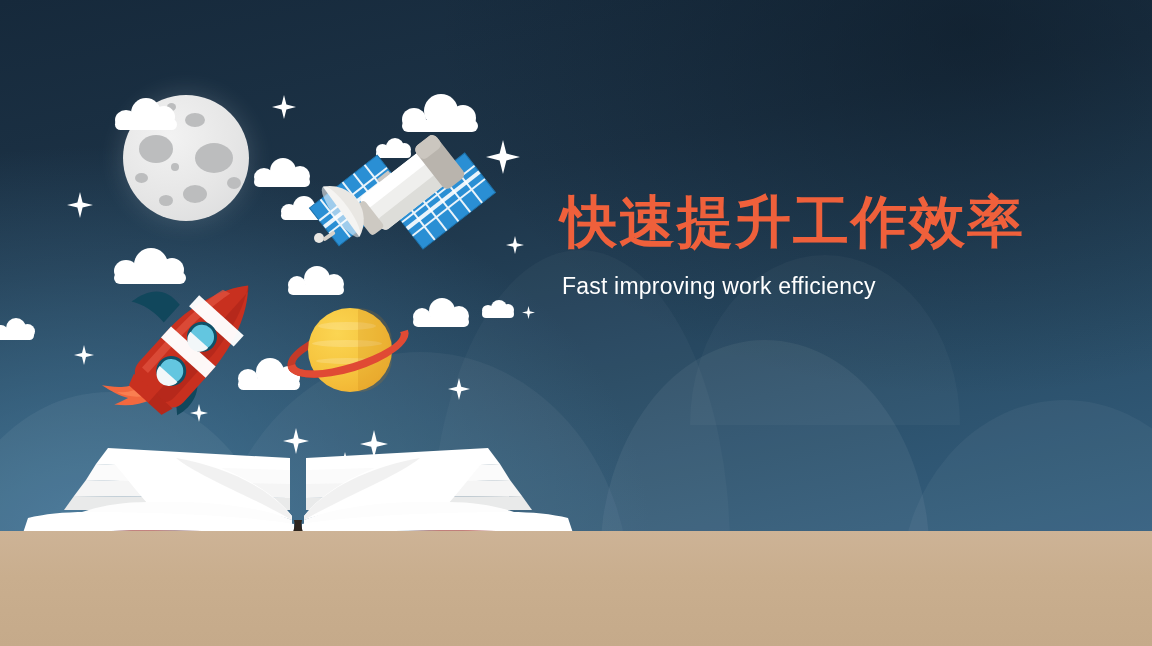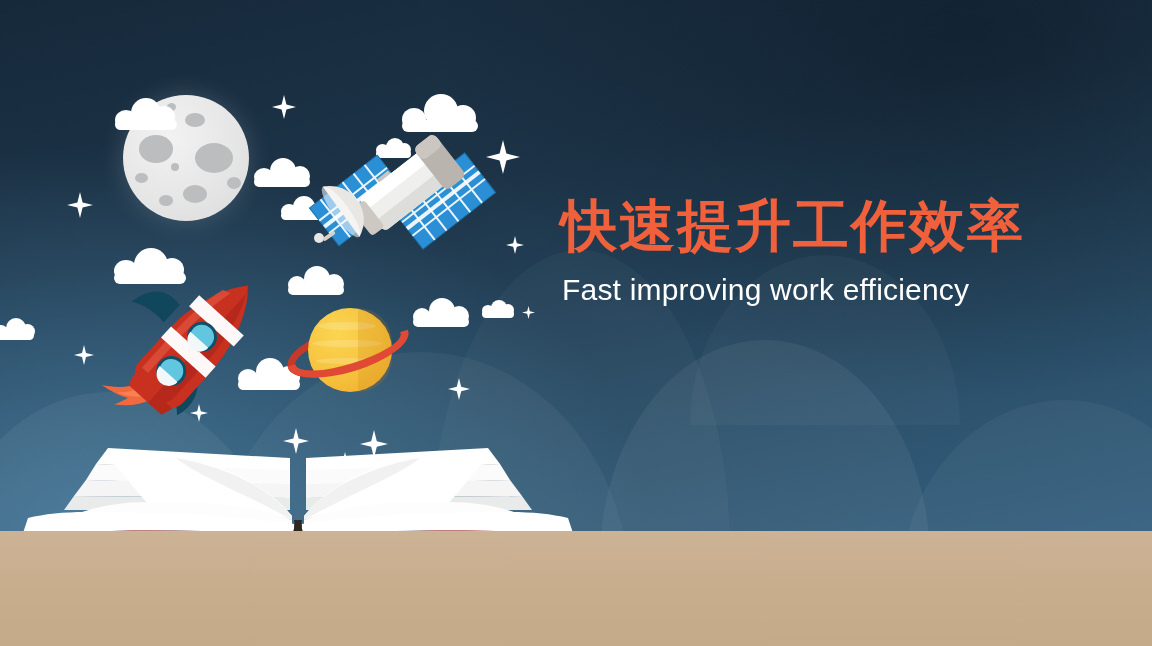--- a/index.html
+++ b/index.html
@@ -128,26 +128,26 @@
   
   .title {
     position: absolute;
     left: 561px; top: 196px;
     font-size: 56px;
     font-weight: bold;
     color: #ef603b;
     letter-spacing: 2px;
     line-height: 1.1;
     white-space: nowrap;
-    font-family: Liberation Serif, serif;
+    font-family: Liberation Mono, monospace;
   }
   .subtitle {
     position: absolute;
     left: 562px; top: 273px;
-    font-size: 30px;
+    font-size: 23px;
     font-weight: normal;
     color: #ffffff;
     letter-spacing: 0.2px;
     white-space: nowrap;
     font-family: "Liberation Sans", "DejaVu Sans", sans-serif;
   }
 </style>
 </head>
 <body>
 

